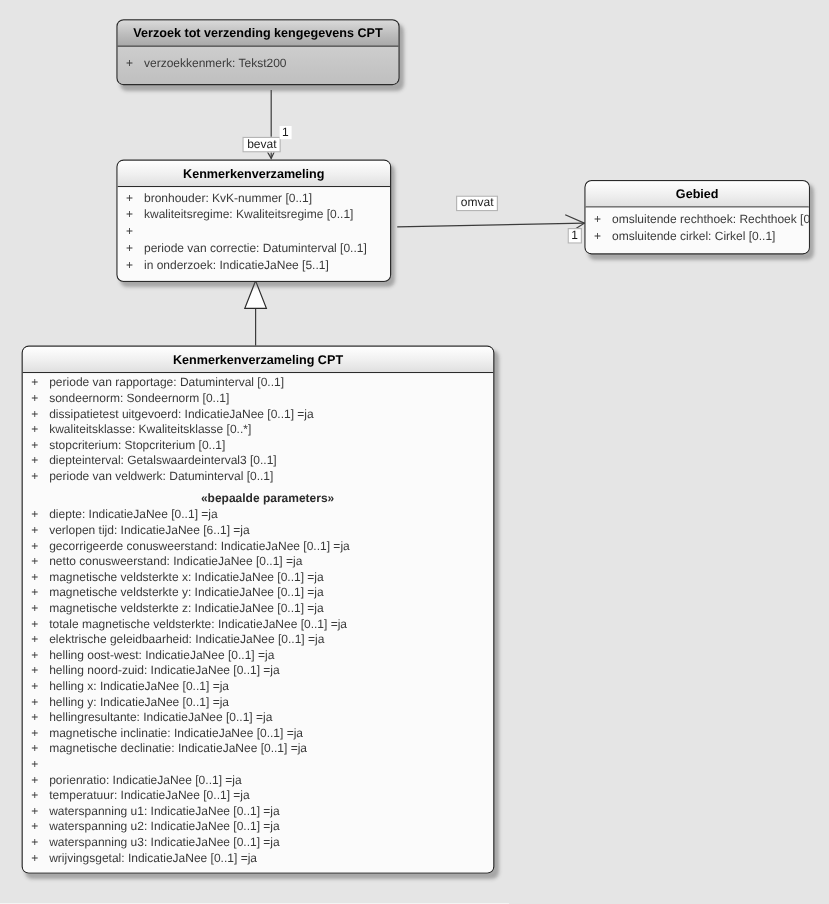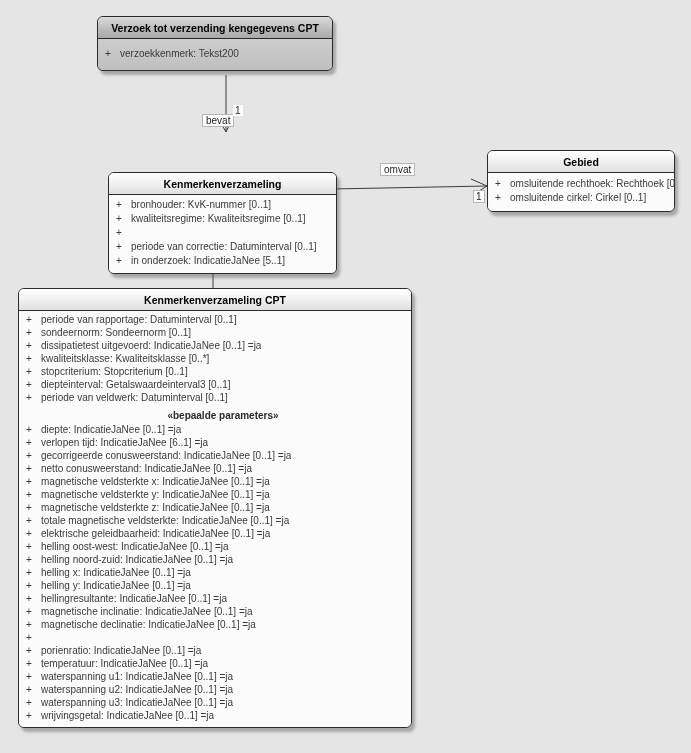--- a/index.html
+++ b/index.html
@@ -24,21 +24,21 @@
   .gray-box .box-body{background:linear-gradient(180deg,#cdcdcd,#bfbfbf);}
 
   .attr-row{display:flex;align-items:baseline;font-size:10px;line-height:13px;white-space:nowrap;}
   .row14 .attr-row{line-height:14px;}
   .marker{flex:none;width:10px;margin-left:5px;text-align:center;color:#3a3a3a;}
   .attr-text{margin-left:7px;}
   .attr-row.stereo{font-weight:bold;color:#2a2a2a;margin-top:5px;margin-bottom:1px;padding-left:11px;justify-content:center;}
 
   .box-verzoek{left:97px;top:16px;width:234px;}
   .box-verzoek .box-body{padding:8px 2px 9px 0;}
-  .box-kenmerken{left:108px;top:133px;width:227px;margin-top:39px;}
+  .box-kenmerken{left:97px;top:133px;width:227px;}
   .box-kenmerken .box-body{padding:3px 2px 5px 0;}
   .box-gebied{left:487px;top:150px;width:186px;}
   .box-gebied .box-body{padding:4px 2px 6px 0;}
   .box-cpt{left:18px;top:288px;width:392px;}
 
   .edge-label{
     position:absolute;z-index:2;font-size:10px;line-height:11px;color:#1d1d1d;
     background:#ffffff;border:1px solid #b5b5b5;padding:0 3px;
   }
   .edge-mult{

